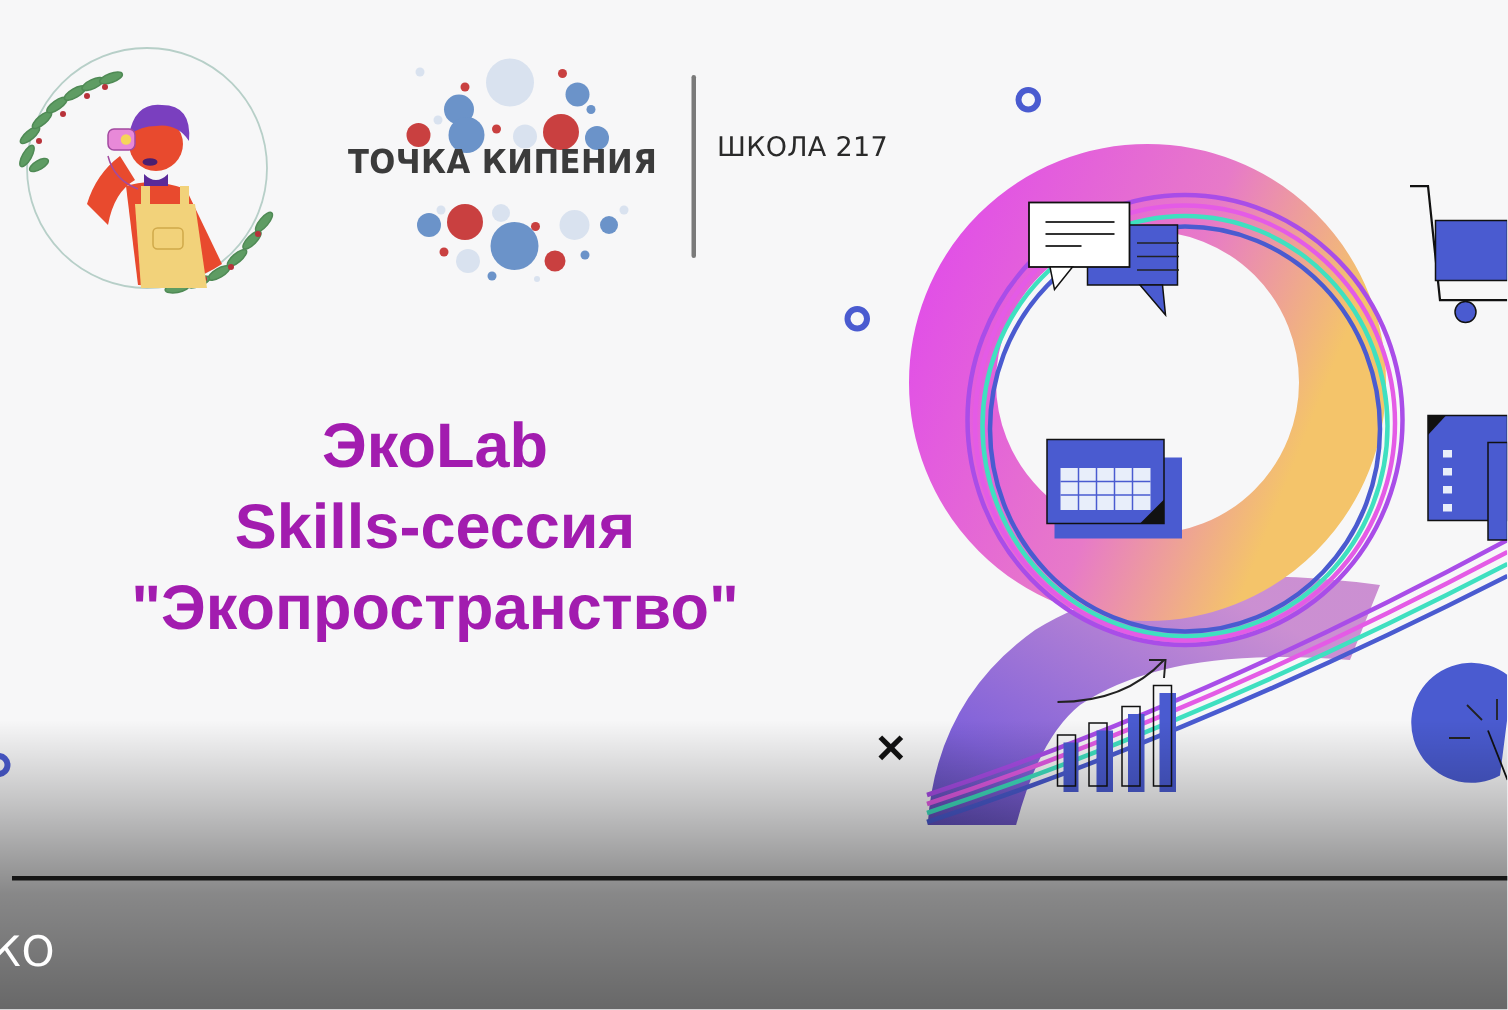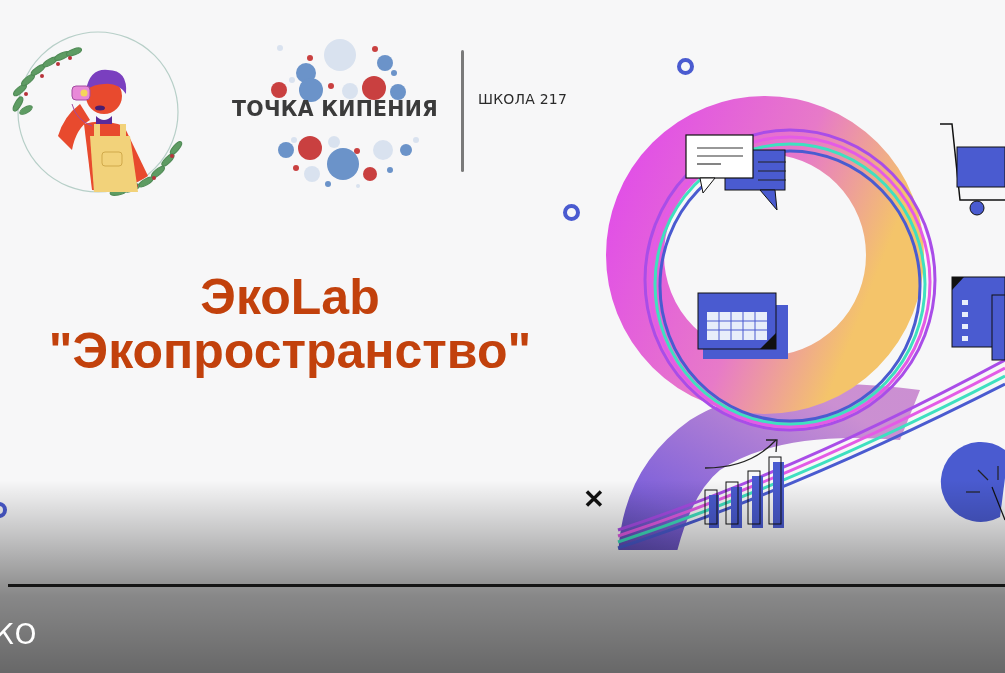--- a/index.html
+++ b/index.html
@@ -7,25 +7,25 @@
   .slide { position:absolute; left:0; top:0; width:1005px; height:550px; background:#f7f7f8; overflow:hidden; }
   .abs { position:absolute; }
 
   
   .avatar { left:6px; top:24px; width:180px; height:180px; }
 
   
   .logo { left:228px; top:38px; width:225px; height:150px; }
   .logo-text { position:absolute; left:232px; top:96px; font-size:22px; font-weight:bold; color:#3b3b3b; letter-spacing:0.3px; white-space:nowrap; font-family:"DejaVu Sans", sans-serif; transform:scaleX(0.93); transform-origin:left top; }
   .divider { left:461px; top:50px; width:3px; height:122px; background:#7a7a7a; border-radius:2px; }
-  .school { left:478px; top:86px; font-size:14px; line-height:26px; color:#2a2a2a; font-family:"DejaVu Sans", sans-serif; letter-spacing:0.2px;text-align:right; }
+  .school { left:478px; top:86px; font-size:18px; line-height:26px; color:#2a2a2a; font-family:"DejaVu Sans", sans-serif; letter-spacing:0.2px;text-align:right; }
   .school div { white-space:nowrap; }
 
   
-  .title { left:0; top:270px; width:580px; text-align:center; color:#c2410c; font-family:"Liberation Sans", sans-serif; font-weight:bold; font-size:50px; line-height:54px; }
+  .title { left:0; top:270px; width:580px; text-align:center; color:#a21caf; font-family:"Liberation Sans", sans-serif; font-weight:bold; font-size:42px; line-height:54px; }
   .title div { white-space:nowrap; }
 
   
   .ring { border-radius:50%; border:4px solid #4a5bd0; box-sizing:border-box; }
 
   .cross { left:583px; top:486px; font-size:26px; font-weight:bold; color:#111; line-height:26px; }
 
   .art { left:600px; top:90px; width:405px; height:583px; }
 
   
@@ -126,20 +126,21 @@
   <div class="logo-text">ТОЧКА КИПЕНИЯ</div>
 
   <div class="abs divider"></div>
 
   <div class="abs school">
     <div>ШКОЛА 217</div>
   </div>
 
   <div class="abs title">
     <div>ЭкоLab</div>
+    <div>Skills-сессия</div>
     <div>"Экопространство"</div>
   </div>
 
   <div class="abs ring" style="left:677px;top:58px;width:17px;height:17px;"></div>
   <div class="abs ring" style="left:563px;top:204px;width:17px;height:17px;"></div>
   <div class="abs ring" style="left:408px;top:597px;width:16px;height:16px;border-color:#2c3a8c;"></div>
   <div class="abs ring" style="left:-9px;top:502px;width:16px;height:16px;"></div>
 
   <div class="abs cross">✕</div>
 

